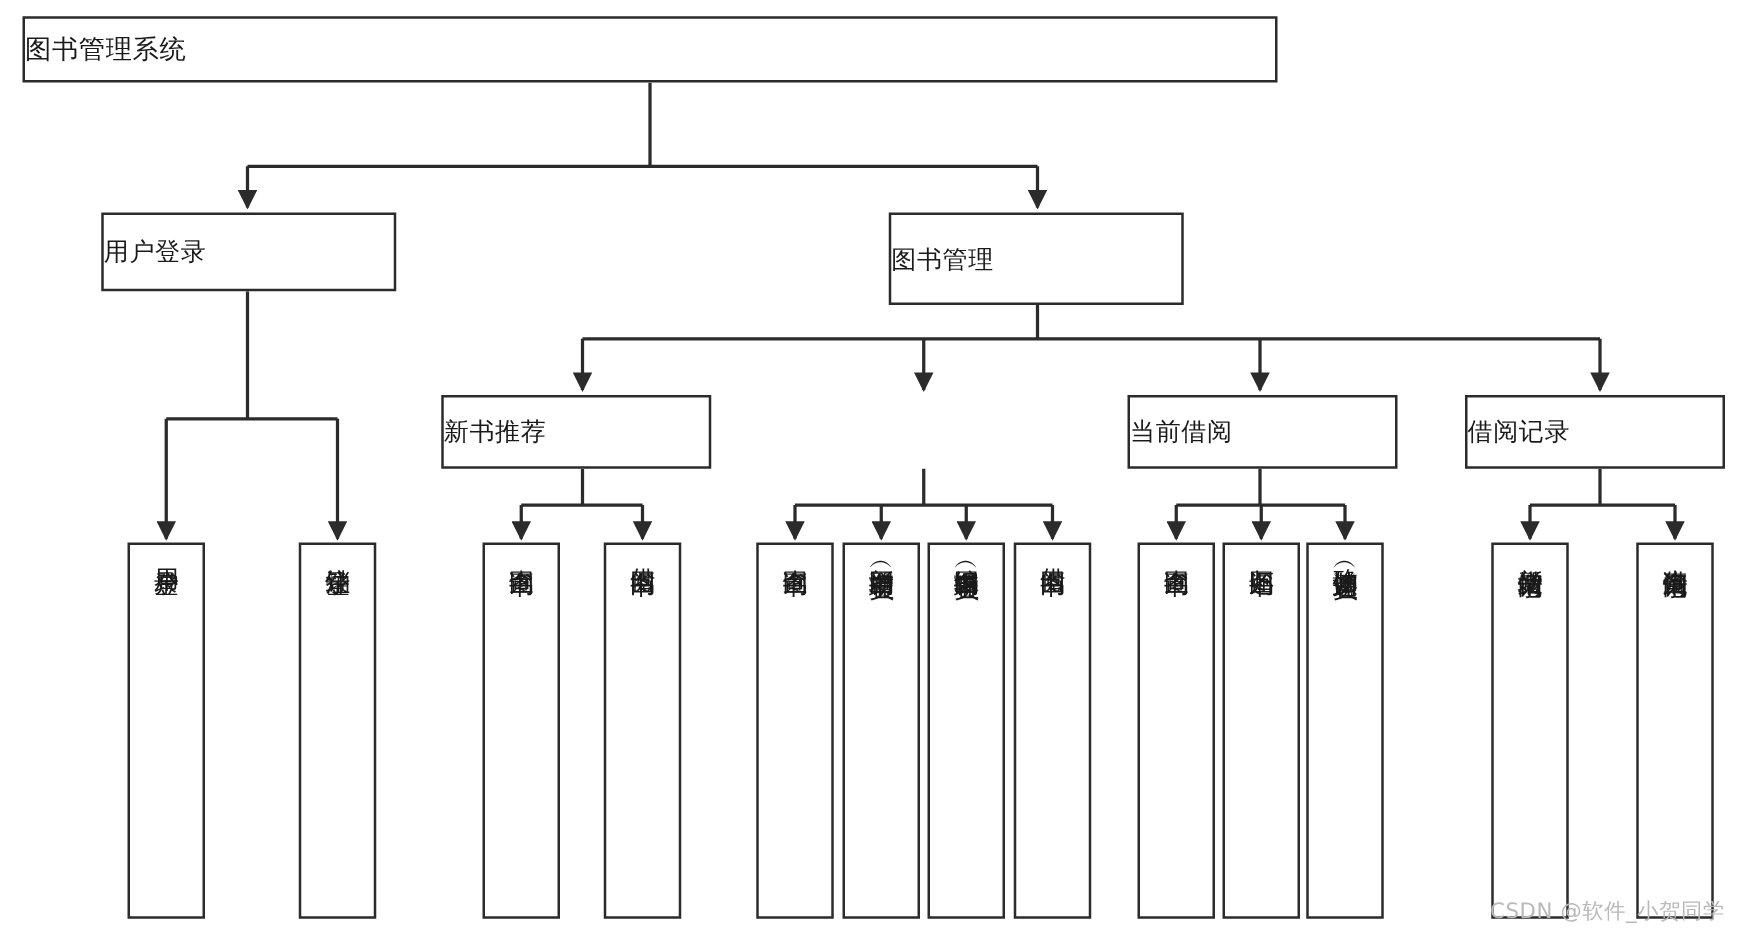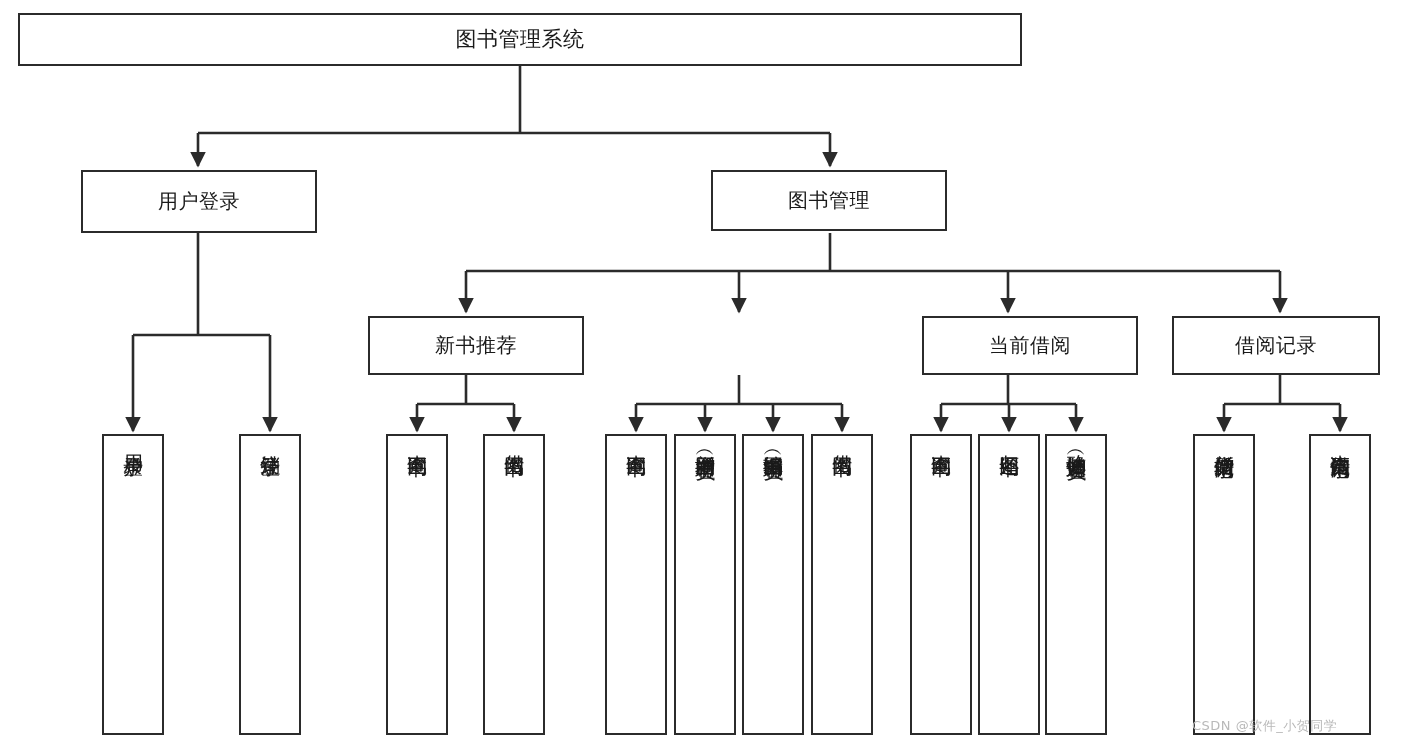--- a/index.html
+++ b/index.html
@@ -26,21 +26,21 @@
     height: 747px;
     pointer-events: none;
   }
   .node {
     position: absolute;
     box-sizing: border-box;
     background: #ffffff;
     border: 2px solid #2b2b2b;
     display: flex;
     align-items: center;
-    justify-content: center;
+    justify-content: flex-start;
     color: #1a1a1a;
     z-index: 2;
   }
   .node-label {
     display: block;
     text-align: center;
     line-height: 1.12;
     letter-spacing: 0.5px;
   }
   
@@ -62,21 +62,21 @@
     writing-mode: vertical-rl;
     text-orientation: upright;
     -webkit-writing-mode: vertical-rl;
     line-height: 1.18;
     letter-spacing: 1px;
     white-space: nowrap;
   }
   .watermark {
     position: absolute;
     color: #b9b9b9;
-    font-size: 13px;
+    font-size: 17px;
     letter-spacing: 0.5px;
     white-space: nowrap;
     z-index: 5;
     font-family: "DejaVu Sans", "Liberation Sans", sans-serif;
   }
 </style>
 </head>
 <body>
 
 <div id="canvas">
@@ -135,30 +135,30 @@
   </svg>
 
   <div class="node level0" style="left:18px; top:13px; width:1004px; height:53px;">
     <span class="node-label">图书管理系统</span>
   </div>
 
   <div class="node level1" style="left:81px; top:170px; width:236px; height:63px;">
     <span class="node-label">用户登录</span>
   </div>
 
-  <div class="node level1" style="left:711px; top:170px; width:236px; height:61px;">
+  <div class="node level1" style="left:711px; top:170px; width:236px; height:74px;">
     <span class="node-label">图书管理</span>
   </div>
 
-  <div class="node level2" style="left:368px; top:316px; width:216px; height:59px;">
+  <div class="node level2" style="left:353px; top:316px; width:216px; height:59px;">
     <span class="node-label">新书推荐</span>
   </div>
 
 
-  <div class="node level2" style="left:902px; top:316px; width:216px; height:59px;margin-left:20px;">
+  <div class="node level2" style="left:902px; top:316px; width:216px; height:59px;">
     <span class="node-label">当前借阅</span>
   </div>
 
   <div class="node level2" style="left:1172px; top:316px; width:208px; height:59px;">
     <span class="node-label">借阅记录</span>
   </div>
 
   <div class="node leaf" style="left:102px; top:434px; width:62px; height:301px;">
     <span class="node-label">用户登录</span>
   </div>

